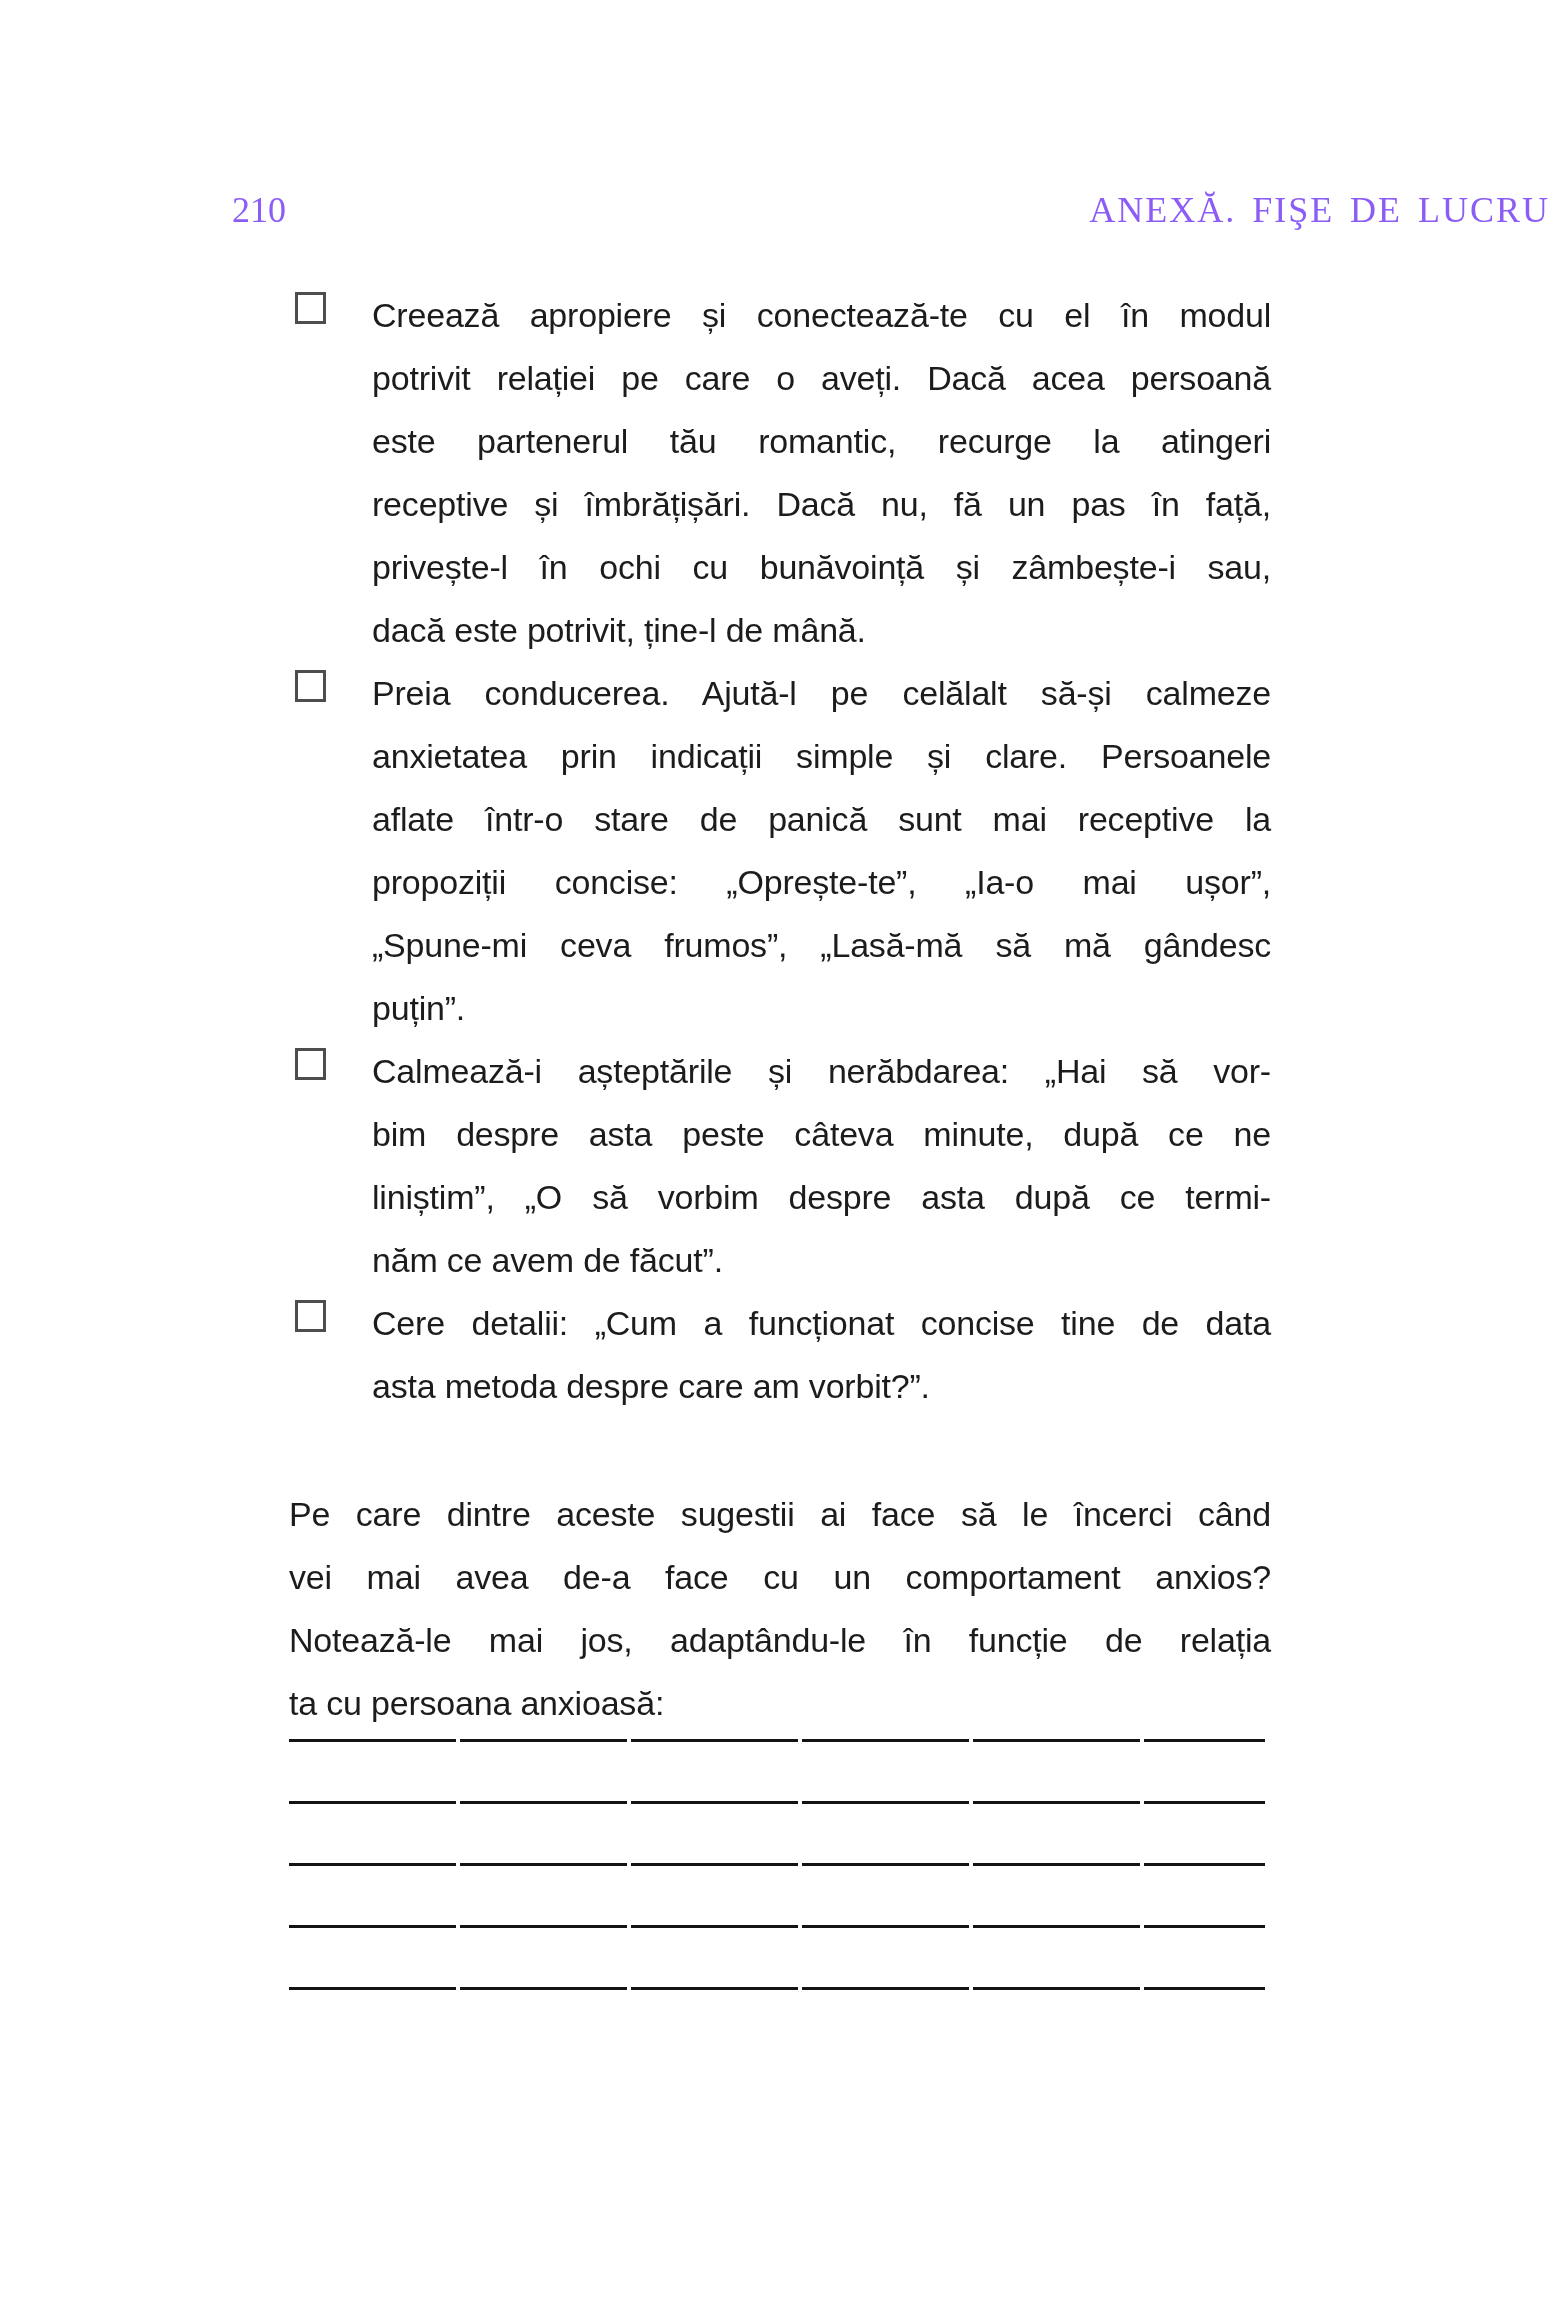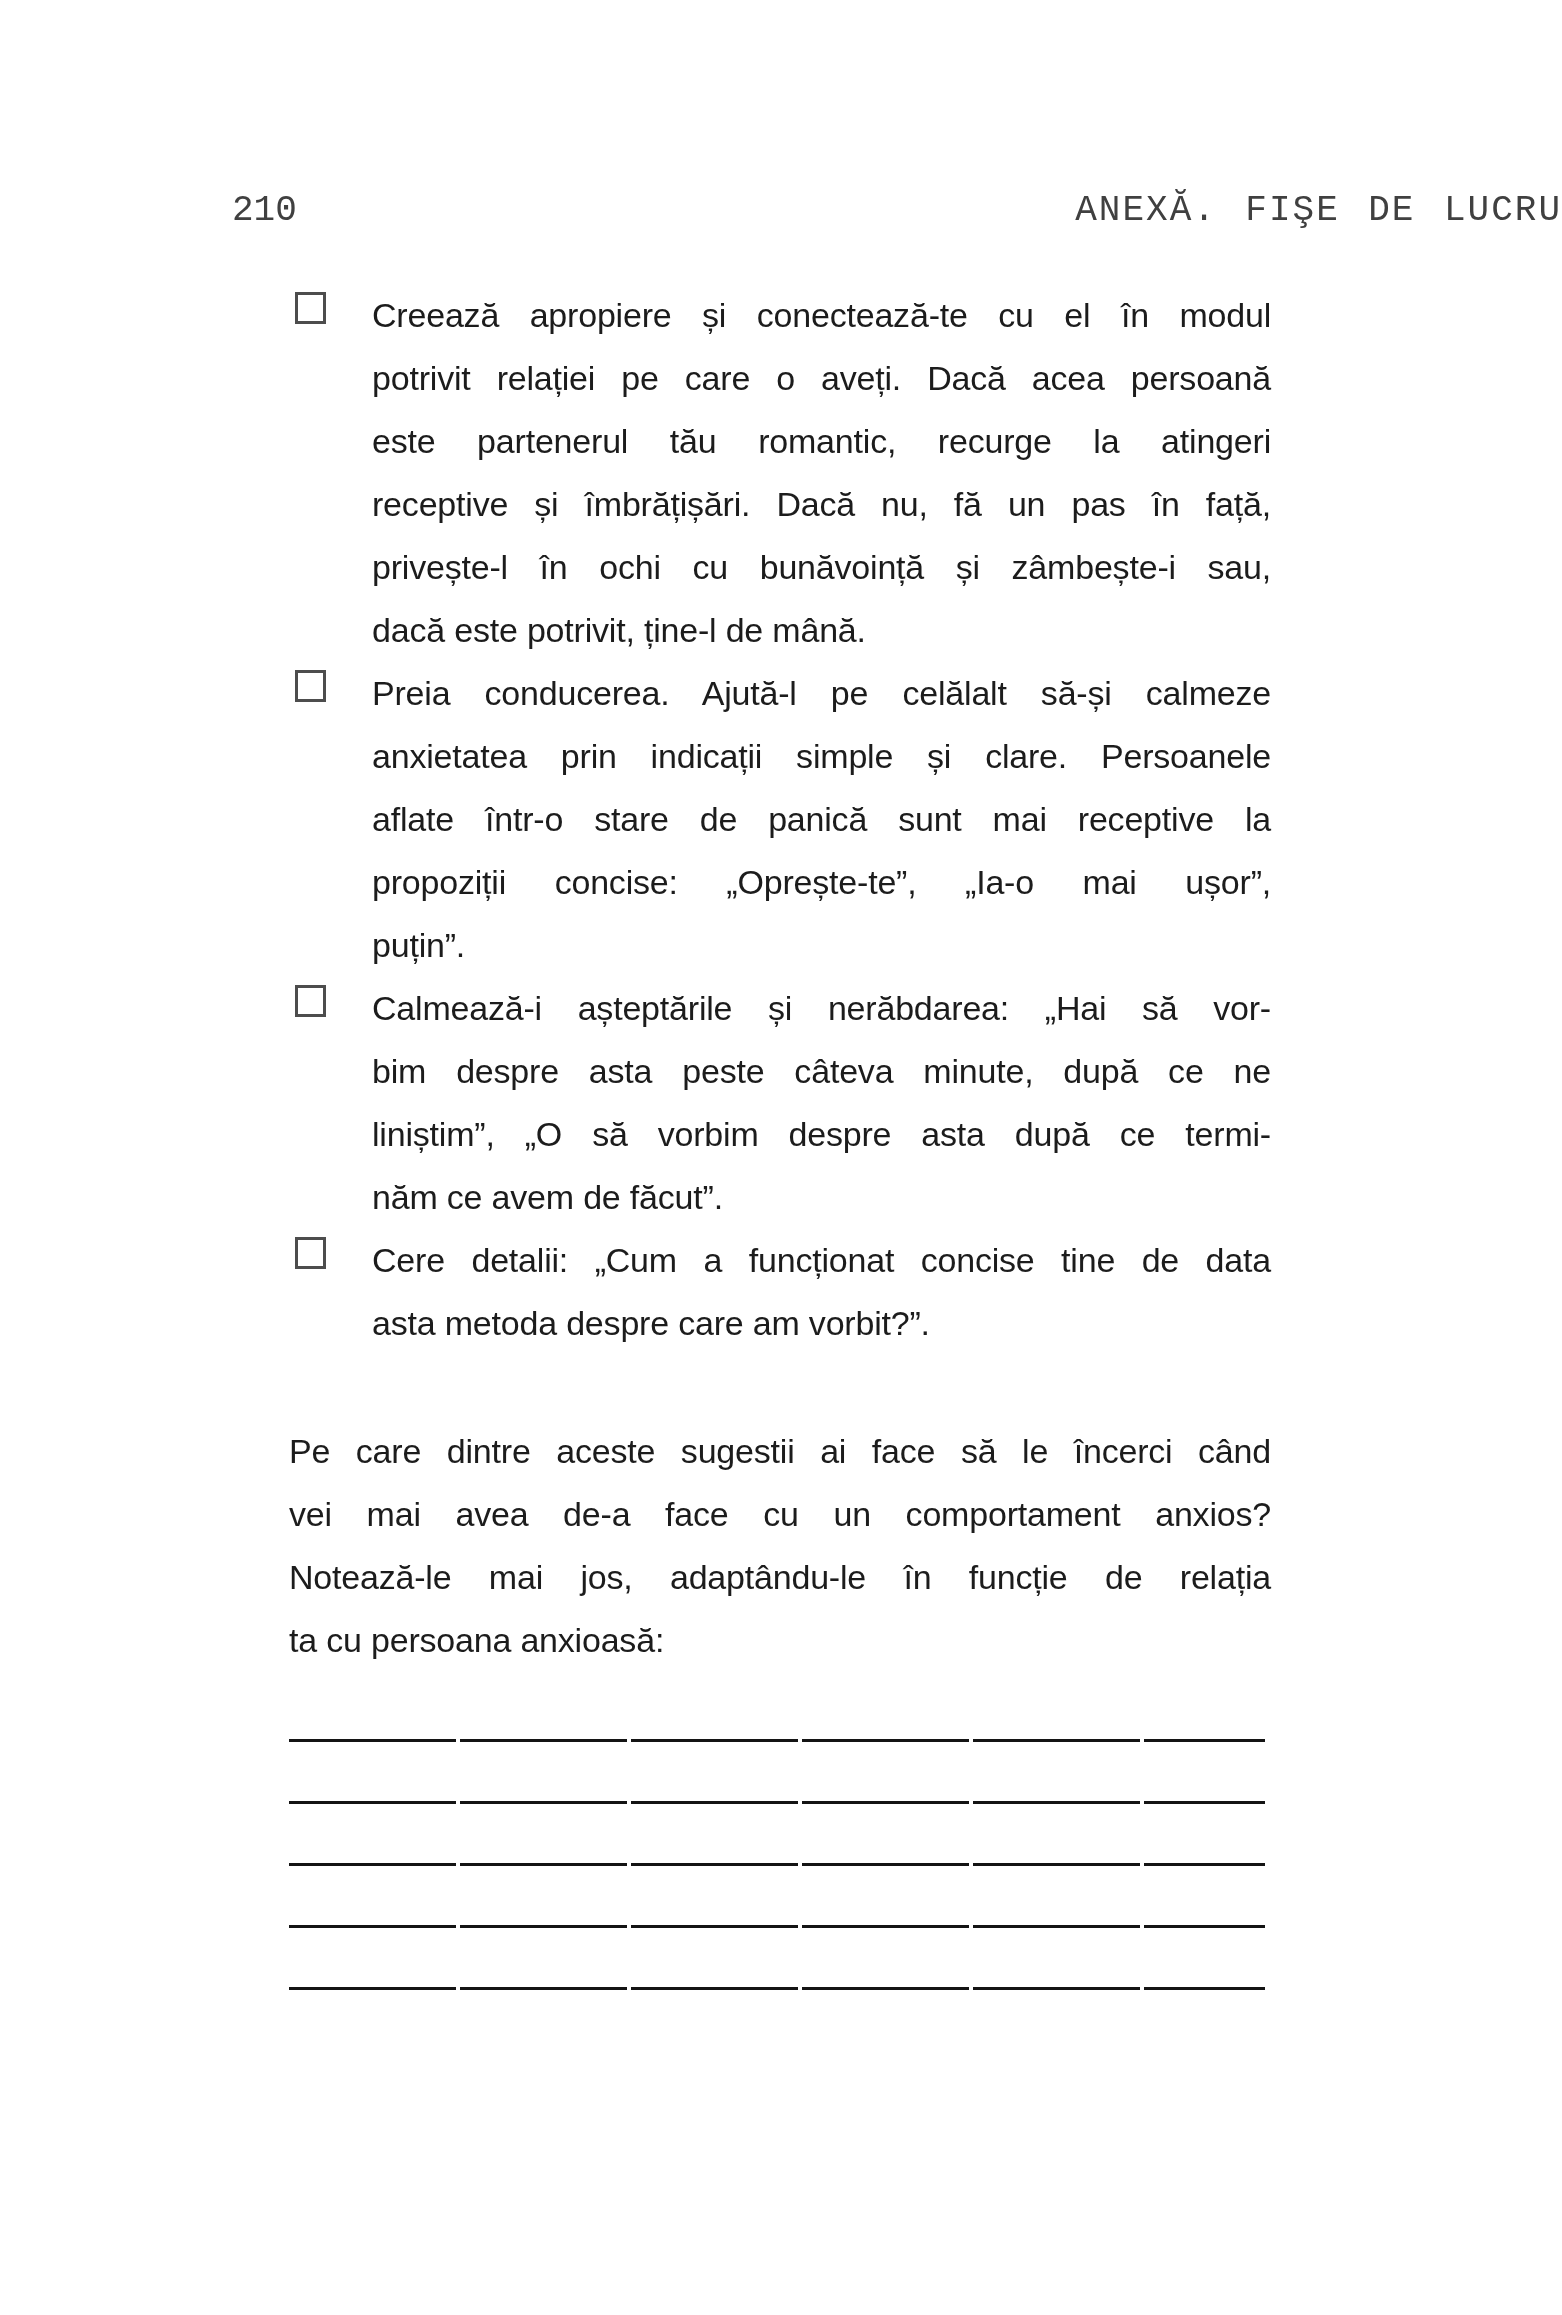--- a/index.html
+++ b/index.html
@@ -9,26 +9,26 @@
     height: 2315px;
     background: #ffffff;
     overflow: hidden;
     font-family: "Liberation Sans", "DejaVu Sans", sans-serif;
     color: #1c1c1c;
   }
 
   
   .page-header {
     position: absolute;
-    top: 189px; left: 0; right: 0;
+    top: 189px; left: 0; right: 12px;
     height: 43px;
-    font-family: Liberation Mono, monospace;
+    font-family: Liberation Serif, serif;
     font-size: 36px;
     line-height: 43px;
-    color: #404040;
+    color: #8b5cf6;
   }
   .page-number {
     position: absolute;
     left: 232px; top: 0;
   }
   .header-title {
     position: absolute;
     left: 0; right: 0; top: 0;
     text-align: right;
     letter-spacing: 2px;
@@ -124,20 +124,21 @@
             <div class="tline last">dacă este potrivit, ține-l de mână.</div>
           </div>
         </div>
         <div class="check-item">
           <span class="checkbox"></span>
           <div class="item-text">
             <div class="tline">Preia conducerea. Ajută-l pe celălalt să-și calmeze</div>
             <div class="tline">anxietatea prin indicații simple și clare. Persoanele</div>
             <div class="tline">aflate într-o stare de panică sunt mai receptive la</div>
             <div class="tline">propoziții concise: „Oprește-te”, „Ia-o mai ușor”,</div>
+            <div class="tline">„Spune-mi ceva frumos”, „Lasă-mă să mă gândesc</div>
             <div class="tline last">puțin”.</div>
           </div>
         </div>
         <div class="check-item">
           <span class="checkbox"></span>
           <div class="item-text">
             <div class="tline">Calmează-i așteptările și nerăbdarea: „Hai să vor-</div>
             <div class="tline">bim despre asta peste câteva minute, după ce ne</div>
             <div class="tline">liniștim”, „O să vorbim despre asta după ce termi-</div>
             <div class="tline last">năm ce avem de făcut”.</div>

